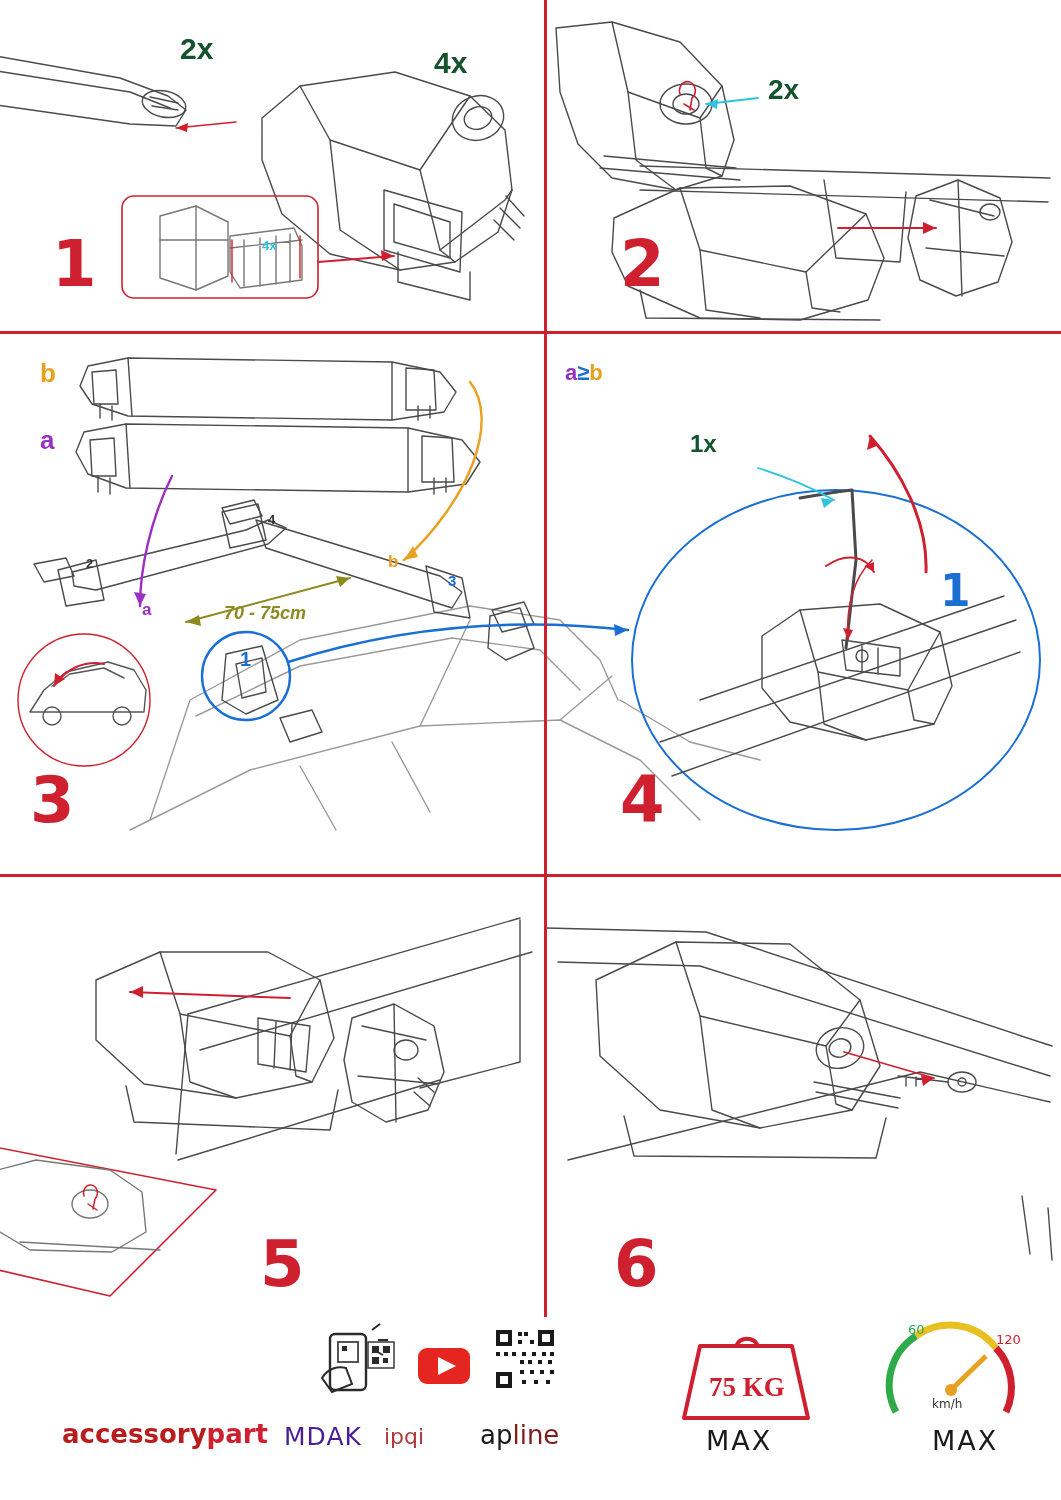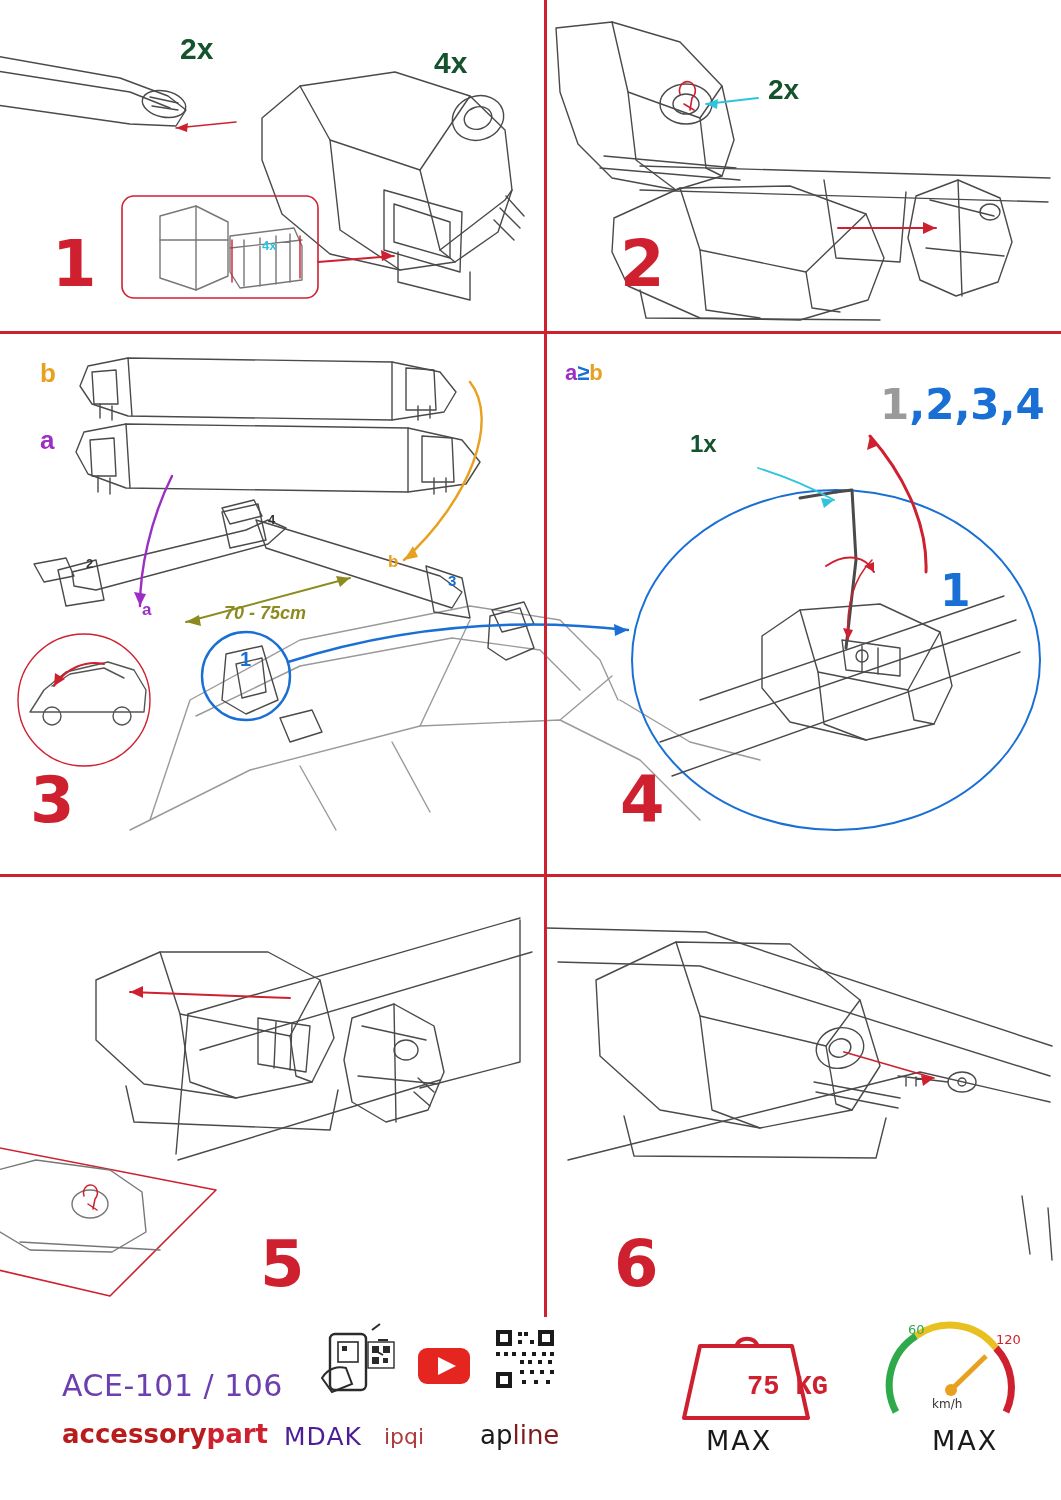--- a/index.html
+++ b/index.html
@@ -129,22 +129,21 @@
     font-family: "DejaVu Sans", sans-serif;
   }
   .maxs {
     position: absolute; left: 932px; top: 1425px;
     font-size: 27px; color: #1a1a1a; letter-spacing: 2px;
     font-family: "DejaVu Sans", sans-serif;
   }
   .weightval {
     position: absolute; left: 709px; top: 1372px;
     font-size: 27px; color: #cf2030; font-weight: 700;
-    font-family: Liberation Mono, monospace;
-    margin-left: 38px;
+    font-family: Liberation Serif, serif;
   }
   .svgwrap { position: absolute; inset: 0; pointer-events: none; }
 </style>
 </head>
 <body>
 
 <div class="sheet">
 
   <svg class="svgwrap" width="1061" height="1500" viewBox="0 0 1061 1500">
     <g fill="none" stroke="#4a4a4a" stroke-width="1.4" stroke-linejoin="round" stroke-linecap="round">
@@ -414,27 +413,23 @@
   <div class="lbl l-dim">70 - 75cm</div>
   <div class="lbl l-n1">1</div>
   <div class="lbl l-n2">2</div>
   <div class="lbl l-n3">3</div>
   <div class="lbl l-n4">4</div>
 
   <div class="lbl purple l-ab">
     <span>a</span><span class="sym">≥</span><span class="bb">b</span>
   </div>
 
-  <div class="lbl l-1234">
-    <span class="one">1</span><span class="rest">,2,3,4</span>
-  </div>
   <div class="lbl cyan l-1x">1x</div>
   <div class="lbl l-bigone">1</div>
 
-  <div class="model">ACE-101 / 106</div>
   <div class="brand">
     <span class="a">accessory</span><span class="p">part</span>
   </div>
 
   <svg class="svgwrap" width="1061" height="1500">
     <g>
       <rect x="330" y="1334" width="36" height="56" rx="5" fill="none" stroke="#2b2b2b" stroke-width="2.4"></rect>
       <rect x="338" y="1342" width="20" height="20" fill="none" stroke="#2b2b2b" stroke-width="1.6"></rect>
       <rect x="342" y="1346" width="5" height="5" fill="#2b2b2b"></rect>
       <path d="M322,1378 c6,-10 16,-12 24,-10 l6,16 l-20,8 Z" fill="none" stroke="#2b2b2b" stroke-width="2"></path>

